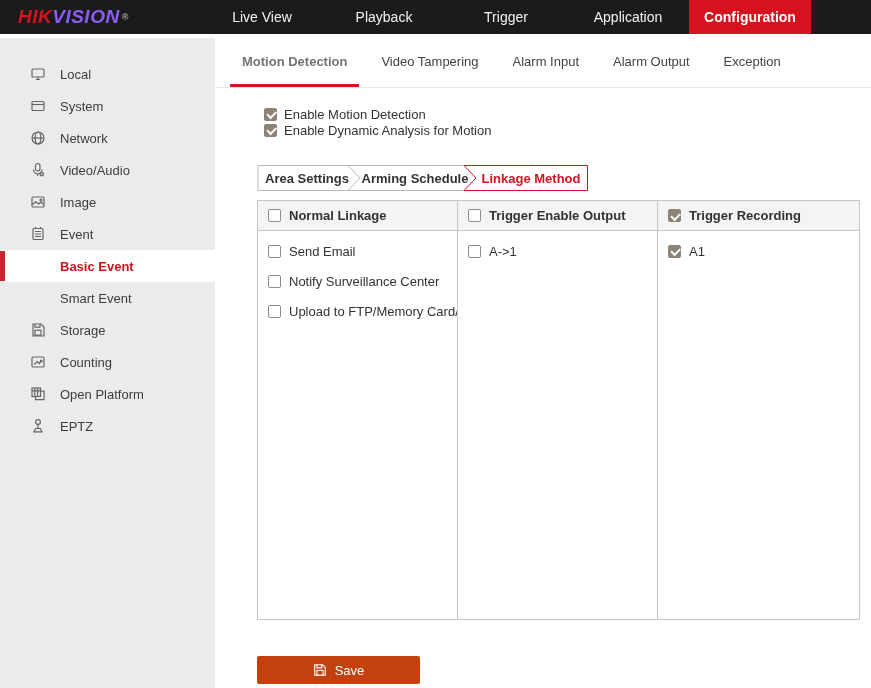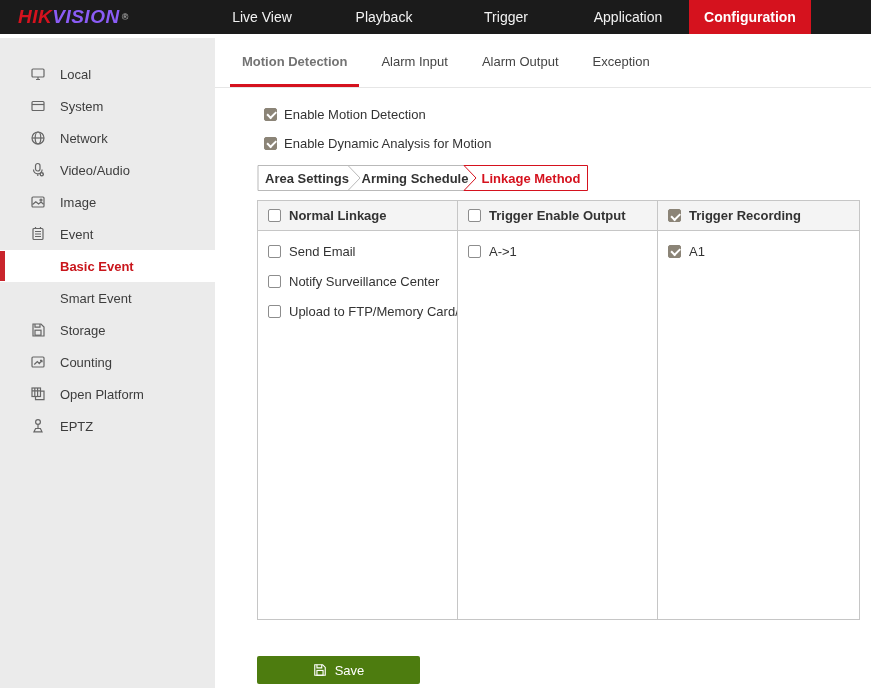--- a/index.html
+++ b/index.html
@@ -32,21 +32,21 @@
 
   .tabs { height:50px; border-bottom:1px solid #e6e6e6; display:flex; align-items:stretch; padding-left:15px; }
   .tab { display:flex; align-items:center; padding:0 12px; margin-right:10px; font-size:13px; color:#444; border-bottom:3px solid transparent; cursor:pointer; white-space:nowrap; }
   .tab.active { color:#737373; font-weight:bold; border-bottom-color:#d5121e; }
 
   
   .cb { position:relative; display:inline-block; width:13px; height:13px; border:1px solid #8d8d8d; border-radius:2px; background:#fff; flex:0 0 13px; cursor:pointer; }
   .cb[data-checked="true"] { background:#8b8477; border-color:#8b8477; }
   .cb[data-checked="true"]::after { content:""; position:absolute; left:2px; top:2.5px; width:7px; height:3.5px; border-left:2px solid #fff; border-bottom:2px solid #fff; transform:rotate(-45deg); }
 
-  .enables { position:absolute; left:49px; top:68px; display:flex; flex-direction:column; gap:13px; }
+  .enables { position:absolute; left:49px; top:68px; display:flex; flex-direction:column; }
   .enable-row { display:flex; align-items:center; gap:7px; height:16px; font-size:13px; color:#333; }
 
   
   .subtabs { position:absolute; left:42px; top:126px; width:332px; height:28px; }
   .subtabs svg { position:absolute; left:0; top:0; }
   .subtab-lbl { position:absolute; top:0; height:28px; display:flex; align-items:center; justify-content:center; font-size:13px; color:#333; cursor:pointer;font-weight:bold; }
   .subtab-lbl.t1 { left:0; width:100px; }
   .subtab-lbl.t2 { left:103px; width:110px; }
   .subtab-lbl.t3 { left:219px; width:110px; color:#d5121e; }
 
@@ -54,21 +54,21 @@
   .ltable { position:absolute; left:42px; top:162px; width:603px; border:1px solid #c6c6c6; }
   .lt-head { display:flex; background:#f4f4f4; border-bottom:1px solid #c6c6c6; }
   .lt-hcell { width:200px; height:29px; display:flex; align-items:center; gap:8px; padding-left:10px; font-size:13px; font-weight:bold; color:#333; border-right:1px solid #c6c6c6; }
   .lt-hcell:last-child { border-right:none; width:201px;gap:8px; }
   .lt-body { display:flex; height:388px; }
   .lt-col { width:200px; border-right:1px solid #c6c6c6; padding-top:5px; }
   .lt-col:last-child { border-right:none; width:201px; }
   .lt-item { height:30px; display:flex; align-items:center; gap:8px; padding-left:10px; font-size:13px; color:#333; white-space:nowrap; overflow:hidden; }
 
   
-  .save-btn { position:absolute; left:42px; top:618px; width:163px; height:28px; background:#4d7c0f; color:#fff; border:none; border-radius:2px; display:flex; align-items:center; justify-content:center; gap:8px; font-size:13px; font-family:"Liberation Sans", sans-serif; cursor:pointer; }
+  .save-btn { position:absolute; left:42px; top:618px; width:163px; height:28px; background:#c2410c; color:#fff; border:none; border-radius:2px; display:flex; align-items:center; justify-content:center; gap:8px; font-size:13px; font-family:"Liberation Sans", sans-serif; cursor:pointer; }
   .save-btn svg { stroke:#fff; fill:none; stroke-width:1.3; }
 </style>
 </head>
 <body>
 
 <div class="screen">
 
   <div class="topbar">
     <div class="logo">
       <span class="hik">HIK</span>
@@ -199,20 +199,21 @@
       </span>
       <span class="lbl">EPTZ</span>
     </div>
 
   </div>
 
   <div class="content">
 
     <div class="tabs">
       <div class="tab active">Motion Detection</div>
+      <div class="tab">Video Tampering</div>
       <div class="tab">Alarm Input</div>
       <div class="tab">Alarm Output</div>
       <div class="tab">Exception</div>
     </div>
 
     <div class="enables">
       <div class="enable-row">
         <span class="cb" data-checked="true"></span>
         <span>Enable Motion Detection</span>
       </div>

